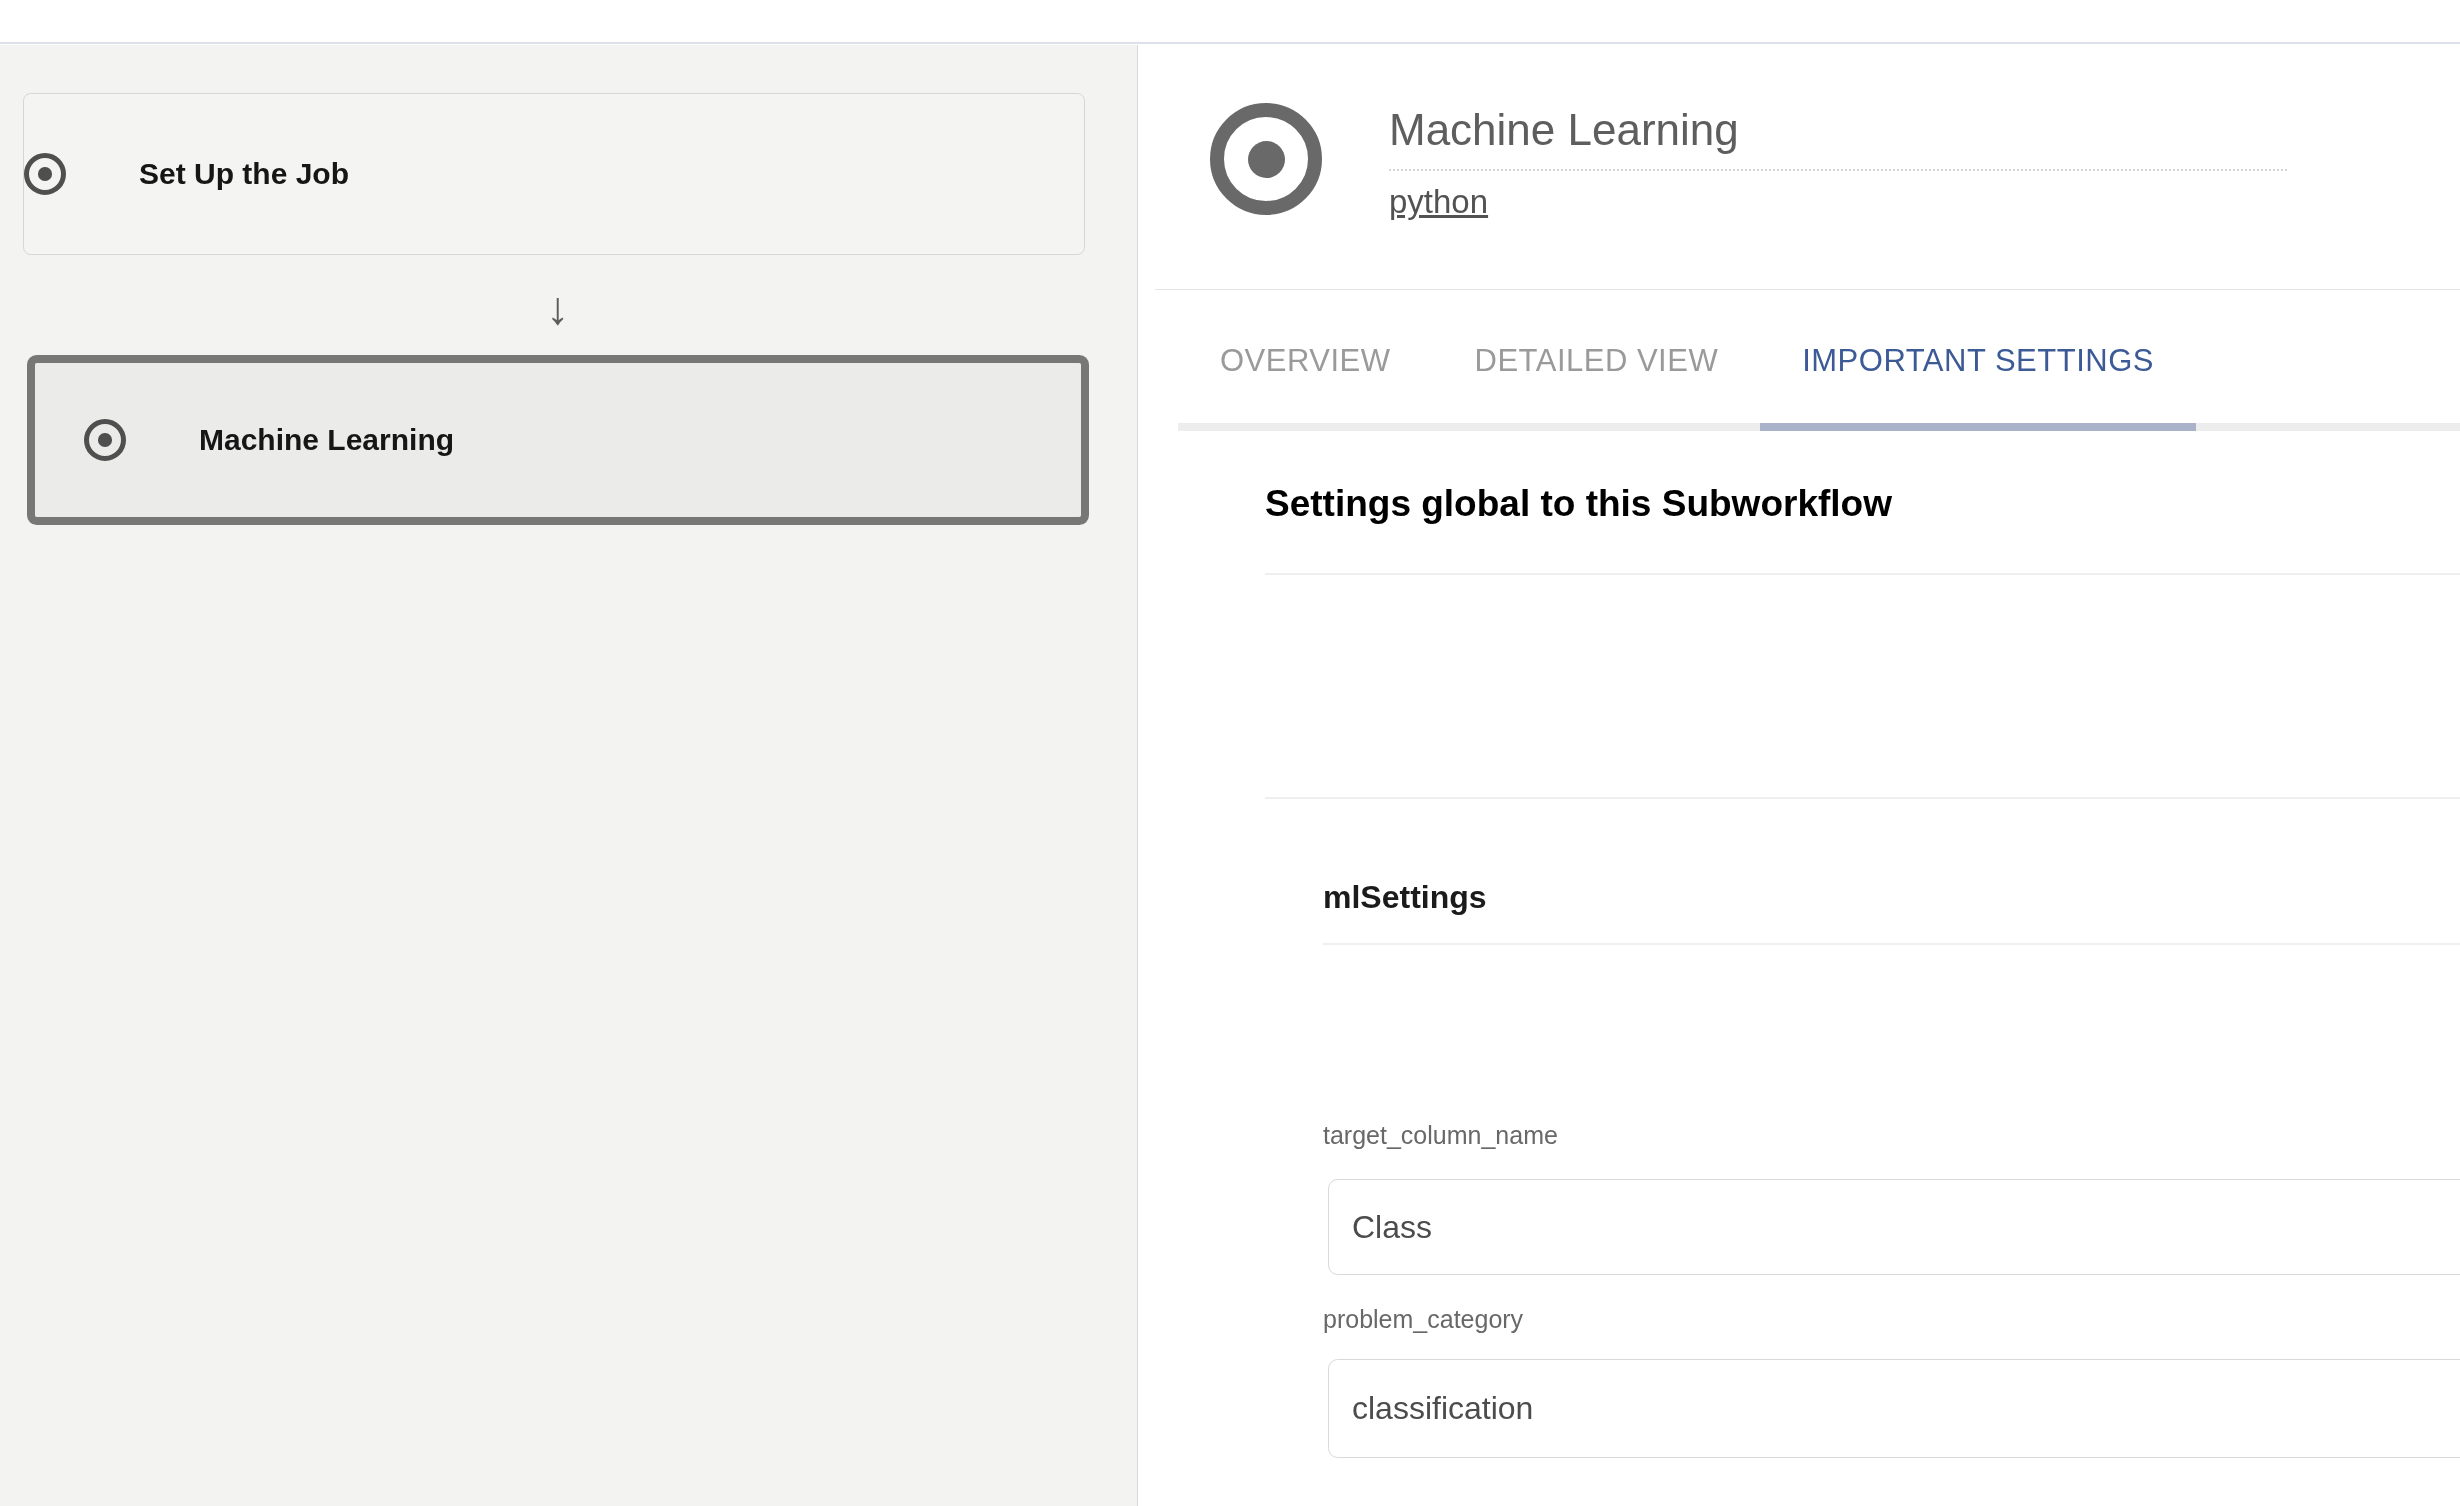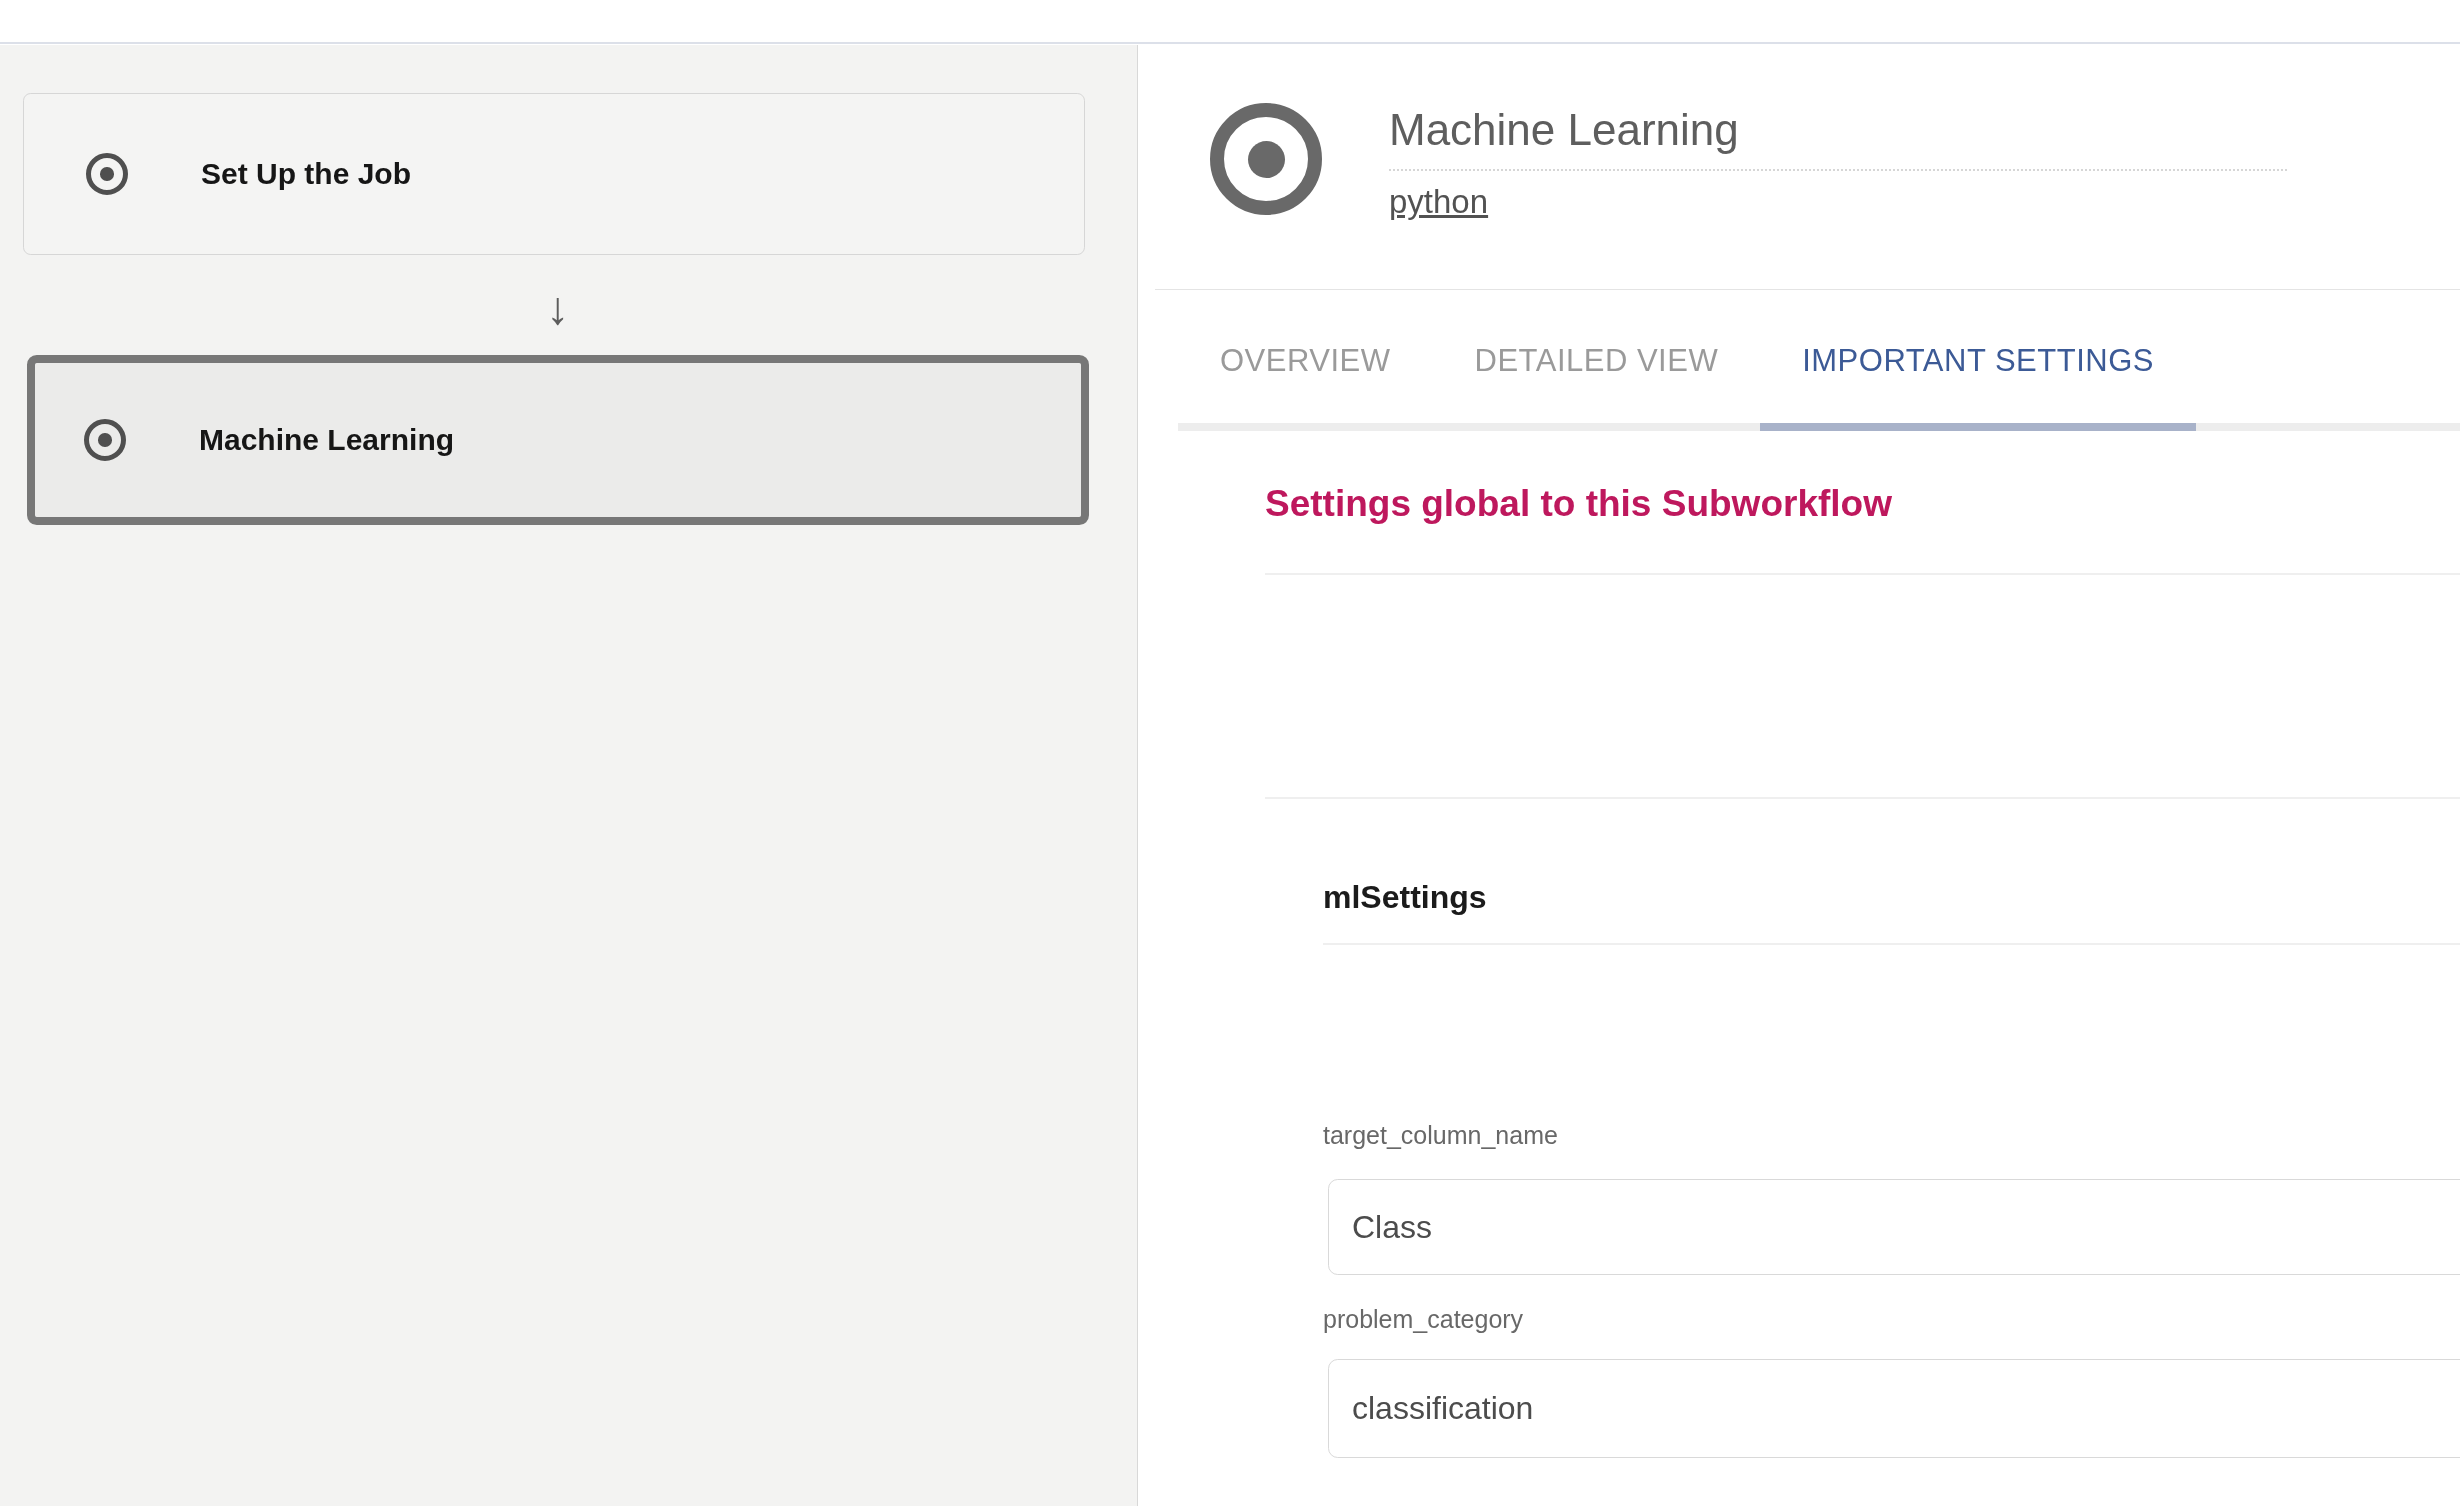--- a/index.html
+++ b/index.html
@@ -18,21 +18,20 @@
     position:absolute;left:0;top:45px;width:1138px;height:1461px;
     background:#f3f3f2;border-right:1.9px solid #d8d8d8;box-sizing:border-box;
   }
   .step-card{
     position:absolute;display:flex;align-items:center;box-sizing:border-box;
     cursor:pointer;
   }
   .step-card.inactive{
     left:23px;top:48px;width:1062px;height:162px;
     background:#f4f4f3;border:1.9px solid #d6d6d6;border-radius:7.7px;
-    padding-left:62px;
   }
   .step-card.active{
     left:27px;top:310px;width:1062px;height:170px;
     background:#ebebea;border:8.7px solid #777777;border-radius:9.7px;
     padding-left:49px;
   }
   .radio-icon{
     width:42px;height:42px;border:5.8px solid #4f4f4f;border-radius:50%;
     box-sizing:border-box;position:relative;flex:0 0 auto;
   }
@@ -87,21 +86,21 @@
     white-space:nowrap;
   }
   .tab.active{color:#3c5a96;}
   .tab.active::after{
     content:"";position:absolute;left:0;right:0;bottom:0;height:7.7px;
     background:#a8b2c9;
   }
   
   .h-section{
     position:absolute;left:125px;font-size:37px;line-height:42px;
-    font-weight:bold;color:#be185d;white-space:nowrap;
+    font-weight:bold;color:#000000;white-space:nowrap;
   }
   .h-global{top:438px;}
   .h-unit{top:658px;}
   .rule{position:absolute;right:0;height:0;border-top:2.9px solid #efefef;}
   .rule-1{left:125px;top:528px;}
   .rule-2{left:125px;top:752px;}
   .rule-3{left:183px;top:898px;}
   .subsection-title{
     position:absolute;left:183px;top:833px;font-size:32px;line-height:39px;
     font-weight:bold;color:#1b1b1b;white-space:nowrap;

